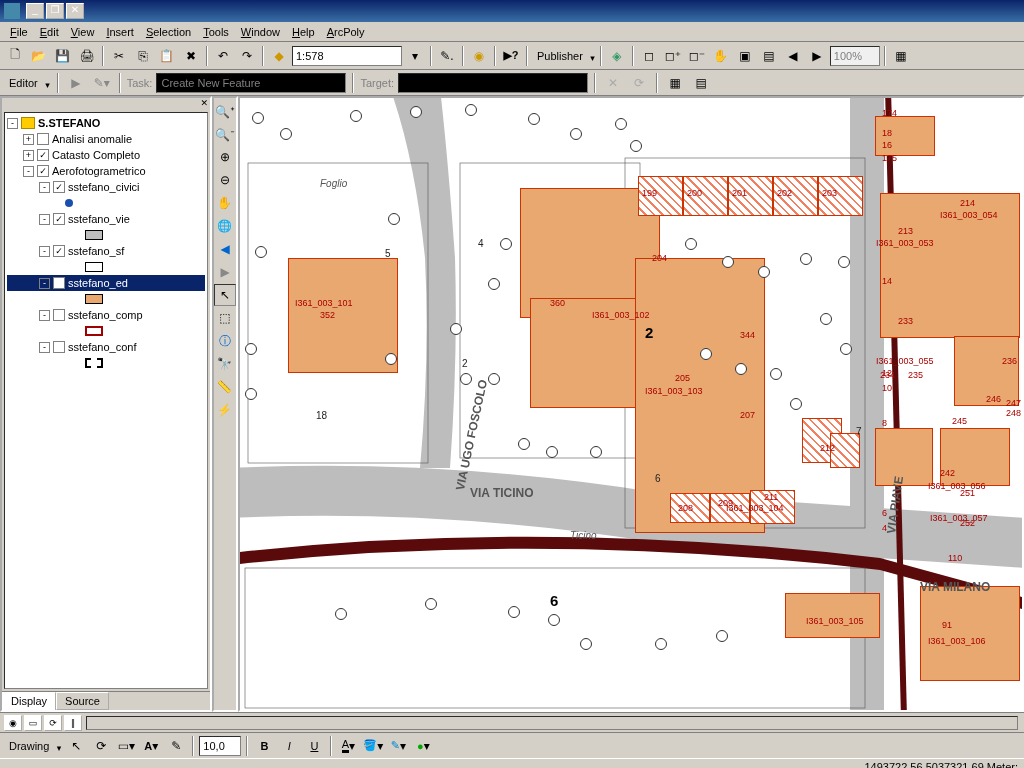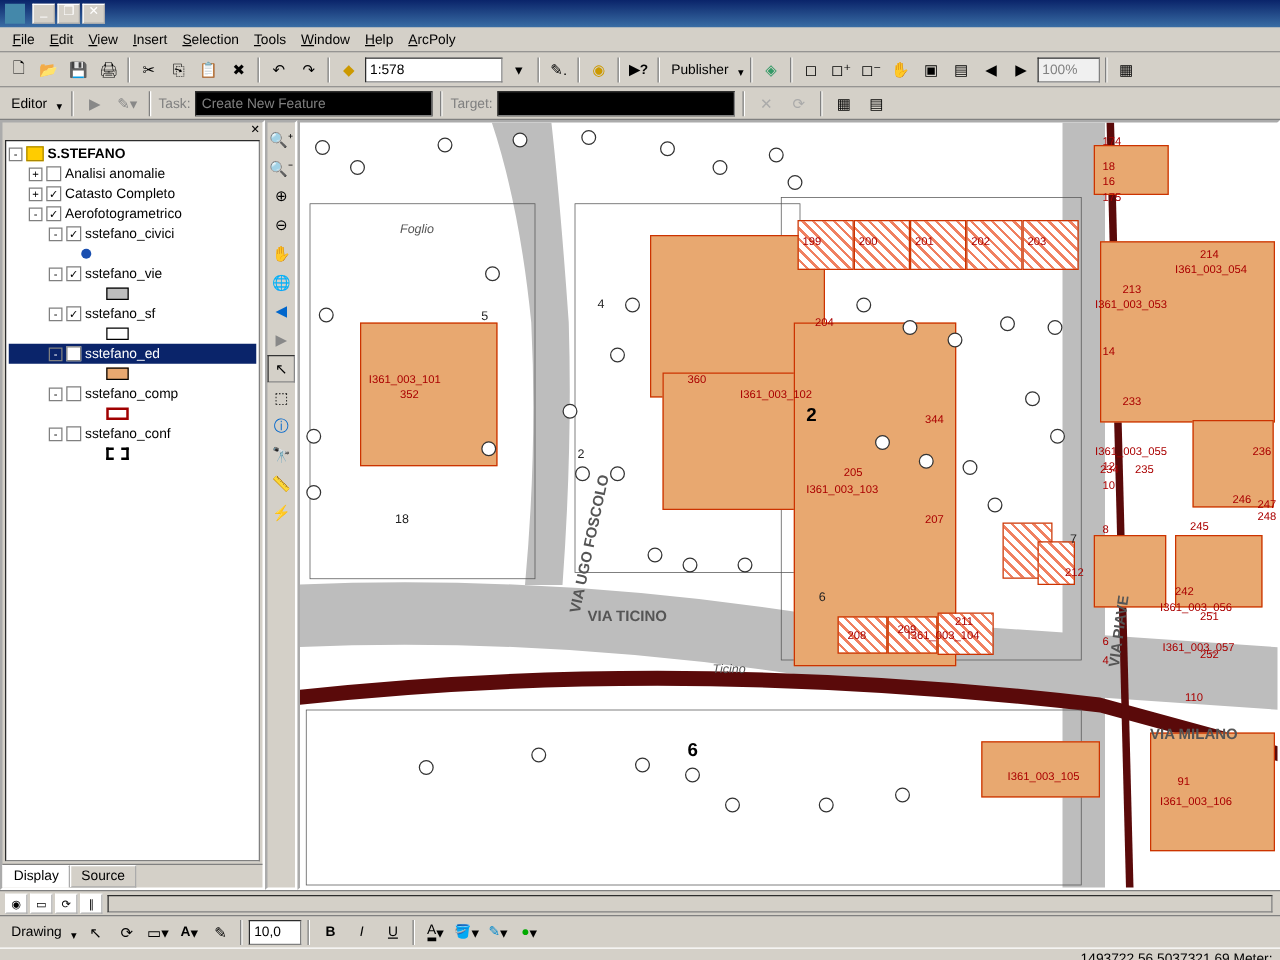--- a/index.html
+++ b/index.html
@@ -319,21 +319,21 @@
       <div class="parcel-label" style="left: 582px; top: 90px;">203</div>
       <div class="parcel-label" style="left: 412px; top: 155px;">204</div>
       <div class="parcel-label" style="left: 55px; top: 200px;">I361_003_101</div>
       <div class="parcel-label" style="left: 80px; top: 212px;">352</div>
       <div class="parcel-label" style="left: 310px; top: 200px;">360</div>
       <div class="parcel-label" style="left: 316px; top: 212px; margin-left: 36px;">I361_003_102</div>
       <div class="parcel-label" style="left: 435px; top: 275px;">205</div>
       <div class="parcel-label" style="left: 405px; top: 288px;">I361_003_103</div>
       <div class="parcel-label" style="left: 500px; top: 232px;">344</div>
       <div class="parcel-label" style="left: 500px; top: 312px;">207</div>
-      <div class="parcel-label" style="left: 580px; top: 355px; margin-left: 32px;">212</div>
+      <div class="parcel-label" style="left: 580px; top: 345px;">212</div>
       <div class="parcel-label" style="left: 438px; top: 405px;">208</div>
       <div class="parcel-label" style="left: 478px; top: 400px;">209</div>
       <div class="parcel-label" style="left: 486px; top: 405px;">I361_003_104</div>
       <div class="parcel-label" style="left: 524px; top: 394px;">211</div>
       <div class="parcel-label" style="left: 642px; top: 10px;">174</div>
       <div class="parcel-label" style="left: 642px; top: 30px;">18</div>
       <div class="parcel-label" style="left: 642px; top: 42px;">16</div>
       <div class="parcel-label" style="left: 642px; top: 55px;">175</div>
       <div class="parcel-label" style="left: 642px; top: 178px;">14</div>
       <div class="parcel-label" style="left: 658px; top: 128px;">213</div>

